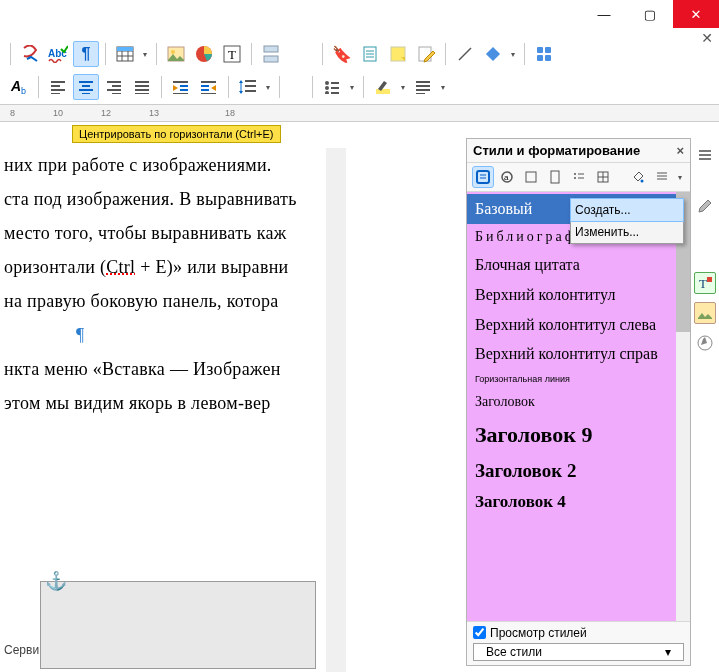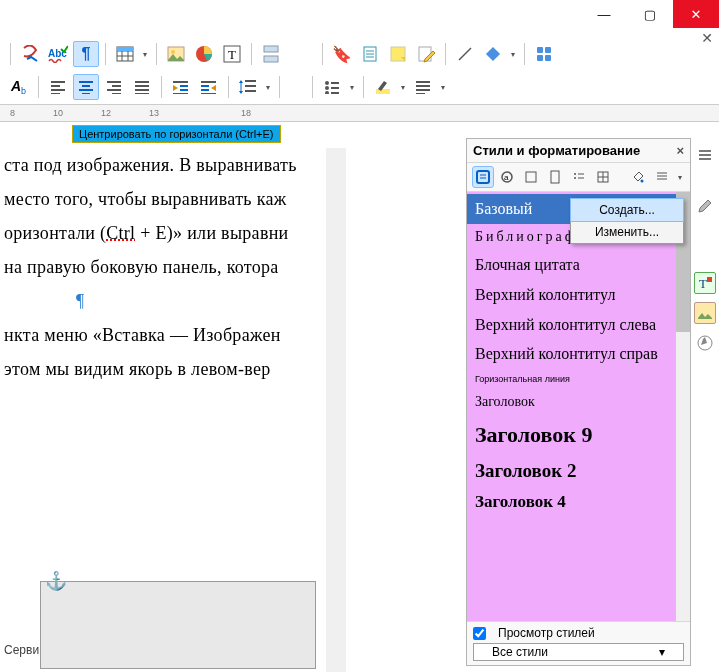--- a/index.html
+++ b/index.html
@@ -16,21 +16,21 @@
   .sep{width:1px;height:22px;background:#c8c8c8;margin:0 4px}
   .tb{width:26px;height:26px;display:flex;align-items:center;justify-content:center;border:1px solid transparent;border-radius:2px;position:relative}
   .tb.sel{background:#cfe6ff;border-color:#7fbfff}
   .tb svg{display:block}
   .dd{width:10px;font-size:8px;color:#555;text-align:center}
 
   
   .ruler{height:18px;background:#f4f4f4;border-top:1px solid #ccc;border-bottom:1px solid #ccc;display:flex;align-items:center;padding-left:10px;gap:38px;color:#777;font-size:9px;position:relative}
 
   
-  .tooltip{position:absolute;left:72px;top:125px;background:#0ea5e9;border:1px solid #bfa500;padding:2px 6px;font-size:11px;white-space:nowrap;z-index:50}
+  .tooltip{position:absolute;left:72px;top:125px;background:#fde047;border:1px solid #bfa500;padding:2px 6px;font-size:11px;white-space:nowrap;z-index:50}
 
   
   .canvas{position:absolute;left:0;top:148px;right:0;bottom:0;display:flex}
   .doccol{flex:0 0 326px;position:relative;background:#fff}
   .docline{font-family:"Times New Roman",serif;font-size:18px;line-height:34px;white-space:nowrap;padding-left:4px}
   .nm{letter-spacing:.3px}
   .under{text-decoration:underline dotted red}
   .para-mark{color:#2b7ed0;margin-left:2px}
 
   .servi{position:absolute;left:4px;bottom:15px;font-size:12px;color:#404040}
@@ -53,27 +53,27 @@
   .biblio{font-size:14px;letter-spacing:3px;}
   .hrzline{font-family:Tahoma,sans-serif;font-size:9px}
   .zaglavie{font-size:28px;font-weight:700}
   .zh{font-size:14px}
   .h1{font-size:22px;font-weight:700}
   .h2{font-size:19px;font-weight:700}
   .h3{font-size:17px;font-weight:700}
   .h4{font-size:17px;font-weight:700;}
 
   .ctx{position:absolute;left:570px;top:198px;width:114px;background:#f4f4f4;border:1px solid #9c9c9c;box-shadow:2px 2px 4px rgba(0,0,0,.3);z-index:60}
-  .ctx-item{padding:4px 4px;text-align:center;font-size:12px}
+  .ctx-item{padding:4px 4px;font-size:12px}
   .ctx-item.hi{background:#cfe6ff;border:1px solid #7fbfff;margin:-1px}
 
   .panel-foot{border-top:1px solid #d8d8d8;padding:4px 6px;background:#f8f8f8;font-size:12px}
-  .cb{display:flex;align-items:flex-end;gap:12px;margin-bottom:3px}
+  .cb{display:flex;align-items:flex-start;gap:4px;margin-bottom:3px}
   .cb input{margin:0}
-  .sel-all{width:100%;border:1px solid #a0a0a0;background:#fff;padding:1px 18px;font-size:12px}
+  .sel-all{width:100%;border:1px solid #a0a0a0;background:#fff;padding:1px 12px;font-size:12px}
 
   
   .sidebar{width:28px;position:absolute;right:0;top:138px;bottom:0;display:flex;flex-direction:column;align-items:center;gap:8px;padding-top:6px}
   .side-ic{width:22px;height:22px;display:flex;align-items:center;justify-content:center;border:1px solid transparent;border-radius:2px}
 
   
   .vsb{position:absolute;right:0;top:0;bottom:0;width:14px;background:#f0f0f0}
   .vsb .thumb{position:absolute;right:0;left:0;top:0;height:140px;background:#c2c2c2}
 </style>
 </head>
@@ -293,28 +293,29 @@
       </svg>
   </div>
     <span class="dd">▾</span>
 </div>
 
 <div class="ruler">
   <span>8</span>
   <span>10</span>
   <span>12</span>
   <span>13</span>
-  <span style="margin-left:44px">18</span>
+  <span style="margin-left:28px">18</span>
 </div>
 
 <div class="tooltip">Центрировать по горизонтали (Ctrl+E)</div>
 
 <div class="canvas">
   <div class="doccol">
     <div id="doclines">
+        <div class="docline nm"> них при работе с изображениями.</div>
         <div class="docline nm"></div>
         <div class="docline nm">ста под изображения. В выравнивать</div>
         <div class="docline nm"> место того, чтобы выравнивать каж</div>
         <div class="docline nm">оризонтали (<span class="under">Ctrl</span> + E)» или выравни</div>
         <div class="docline nm">на правую боковую панель, котора</div>
         <div class="docline nm"></div>
         <div class="docline nm" style="color: rgb(43, 126, 208);"><span style="display:inline-block;width:70px"></span><span class="para-mark">¶</span></div>
         <div class="docline nm"></div>
         <div class="docline nm">нкта меню «Вставка — Изображен</div>
         <div class="docline nm"> этом мы видим якорь в левом-вер</div>

